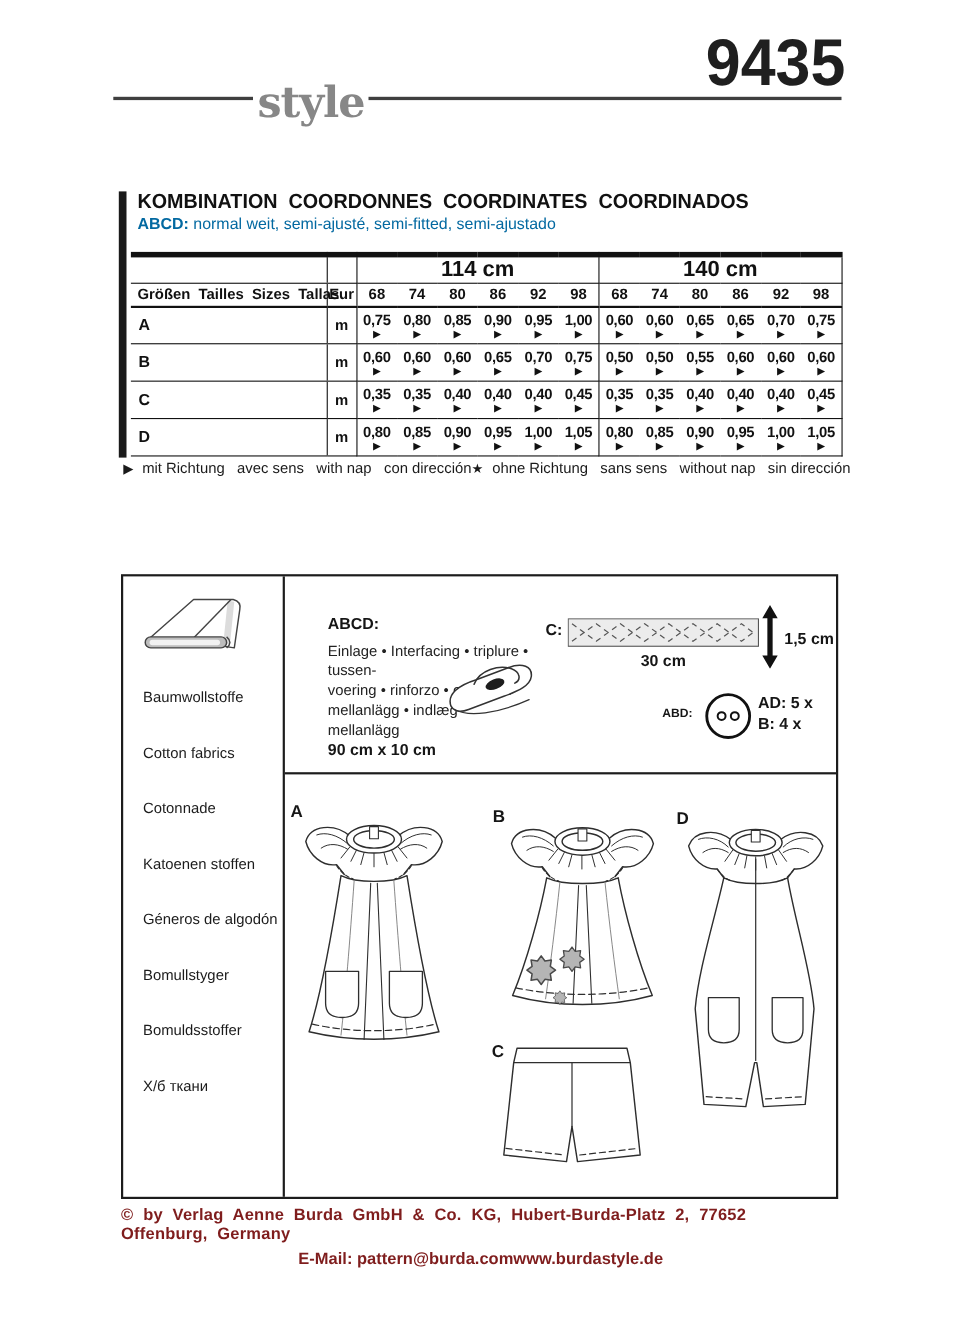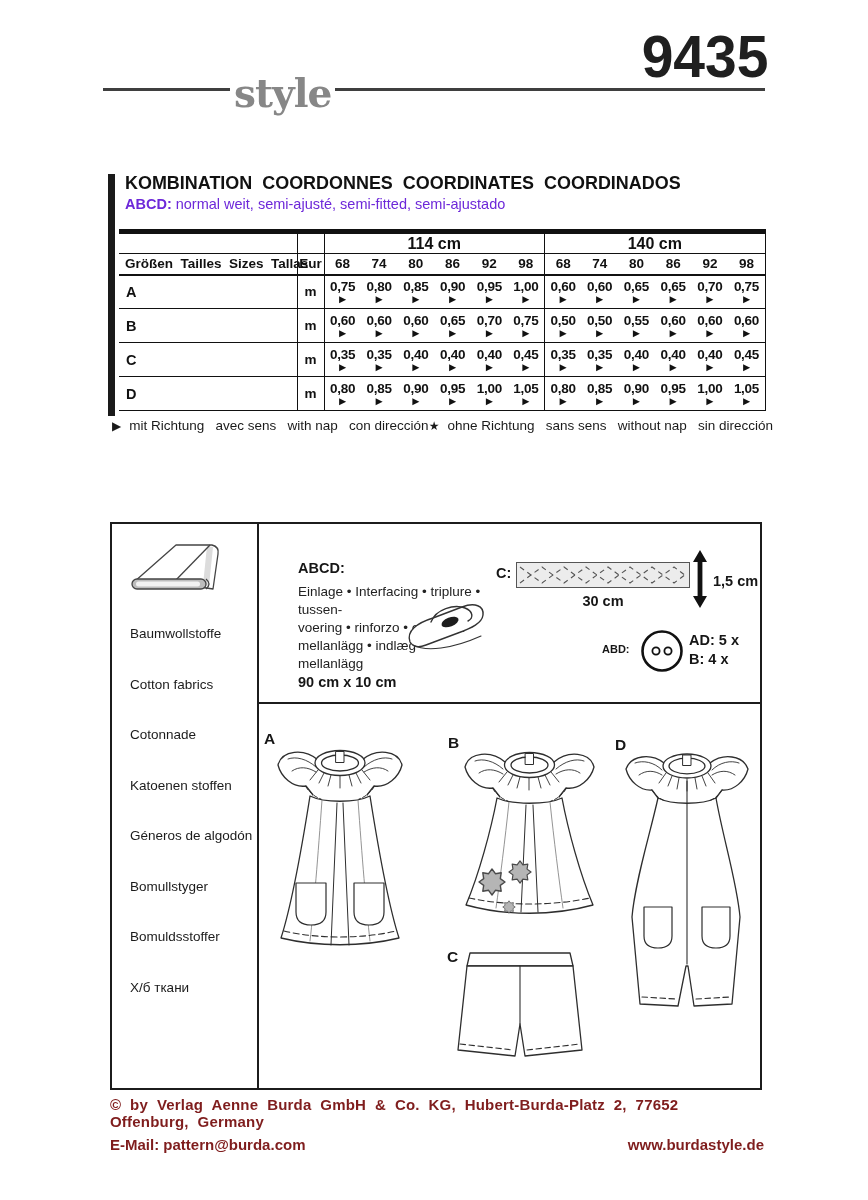--- a/index.html
+++ b/index.html
@@ -14,27 +14,27 @@
   .logo-style { position:absolute; left:230px; top:70px; font-family:"DejaVu Serif", serif; font-weight:bold;
                 font-size:39px; color:#878787; background:#fff; padding:0 4px; z-index:3; letter-spacing:-1px; }
   .pattern-number { position:absolute; right:100px; top:22px; font-size:60px; font-weight:bold; color:#1f1f1f;
                 transform:scaleX(0.95); transform-origin:right; letter-spacing:0; z-index:2; }
 
   
   .spec-section { position:absolute; left:108px; top:172px; width:660px; height:280px; }
   .section-bar  { position:absolute; left:0; top:2px; width:7px; height:242px; background:#1a1a1a; }
   .spec-title   { position:absolute; left:17px; top:0; font-size:18.5px; font-weight:bold; white-space:pre;
                   transform:scaleX(0.97); transform-origin:left; color:#111; }
-  .spec-subtitle{ position:absolute; left:17px; top:24px; font-size:14.5px; color:#6d28d9; }
+  .spec-subtitle{ position:absolute; left:17px; top:24px; font-size:14.5px; color:#0369a1; }
   .spec-subtitle b { margin-right:4px; }
 
   .yardage-table { position:absolute; left:11px; top:57px; width:646px; border-collapse:collapse;
                    table-layout:fixed; border-top:5px solid #111; }
   .yardage-table td { padding:0; font-weight:bold; color:#111; text-align:center; vertical-align:middle; }
-  tr.h1 td { height:22px; font-size:16px; border-bottom:1.6px solid #111; }
+  tr.h1 td { height:22px; font-size:20px; border-bottom:1.6px solid #111; }
   tr.h2 td { height:21px; font-size:13.5px; border-bottom:2px solid #111; }
   tr.dr td { height:34px; border-bottom:1.6px solid #111; }
   .b-l { border-left:1.6px solid #111; } .b-r { border-right:1.6px solid #111; }
   td.shl { text-align:left; padding-left:6px; white-space:pre; font-size:13.5px; }
   td.rl  { text-align:left; padding-left:7px; font-size:14.5px; }
   td.uc  { font-size:13.5px; }
   .vc .num { display:block; font-size:13.5px; line-height:15px; letter-spacing:-0.3px; }
   .vc .nap { display:block; font-size:8.5px; line-height:10px; color:#111; }
 
   .legend { position:absolute; left:4px; top:246px; width:656px; display:flex; justify-content:space-between;
@@ -74,21 +74,21 @@
   .vl-a { left:152px; top:206px; } .vl-b { left:336px; top:210px; }
   .vl-c { left:335px; top:424px; } .vl-d { left:503px; top:212px; }
   .gm-a { position:absolute; left:158px; top:222px; }
   .gm-b { position:absolute; left:340px; top:226px; }
   .gm-c { position:absolute; left:344px; top:426px; }
   .gm-d { position:absolute; left:506px; top:228px; }
 
   
   .footer { position:absolute; left:110px; top:1096px; width:654px; color:#7f1d1d;font-weight:bold; }
   .footer-line1 { font-size:15px; letter-spacing:0.2px; word-spacing:4.5px; }
-  .footer-line2 { display:flex; justify-content:space-between; font-size:15px; margin-top:6px; }
+  .footer-line2 { display:flex; justify-content:center; font-size:15px; margin-top:6px; }
 </style>
 </head>
 <body>
 
 <div class="page">
 
   <div class="logo-line"></div>
   <div class="logo-style">style</div>
   <div class="pattern-number">9435</div>
 

